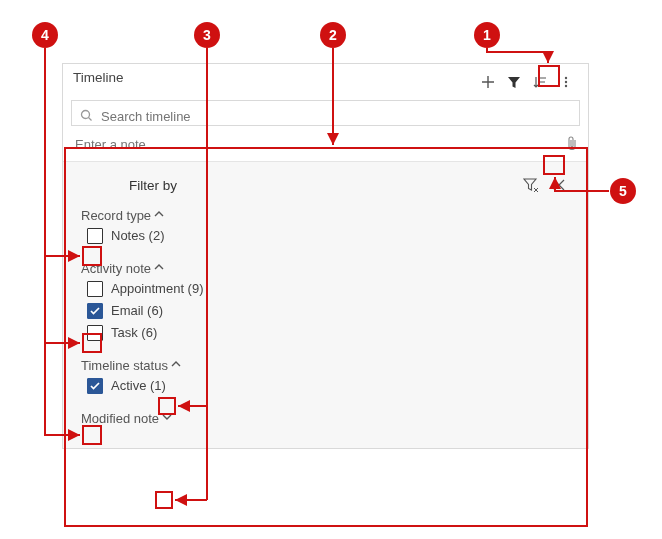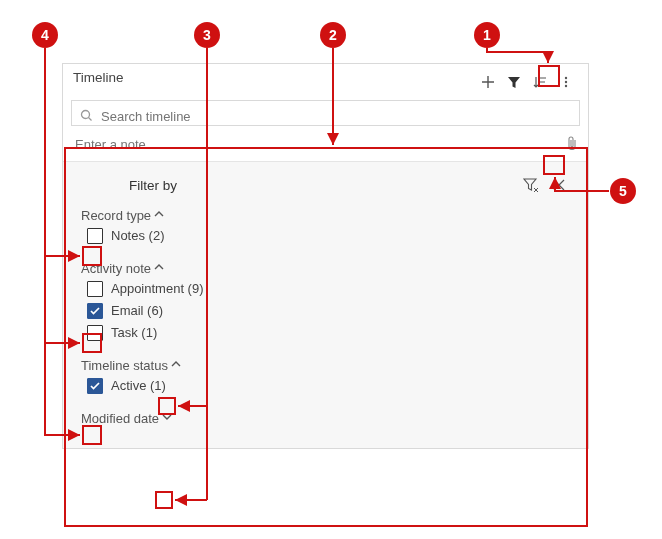--- a/index.html
+++ b/index.html
@@ -215,21 +215,21 @@
       <div class="opt-row">
         <span class="cb checked">
             <svg width="10" height="10" viewBox="0 0 10 10">
               <path d="M1 5l2.5 2.5L9 2" stroke="#fff" stroke-width="1.7" fill="none"></path>
             </svg>
           </span>
         <span>Email (6)</span>
       </div>
       <div class="opt-row">
         <span class="cb"></span>
-        <span>Task (1)</span>
+        <span>Task (6)</span>
       </div>
     </div>
 
     <div class="section">
       <div class="sect-label">
         <span>Timeline status</span>
         <span><svg width="12" height="12" viewBox="0 0 12 12">
               <path d="M2 8l4-4 4 4" stroke="#555" stroke-width="1.4" fill="none"></path>
             </svg></span>
       </div>
@@ -238,21 +238,21 @@
             <svg width="10" height="10" viewBox="0 0 10 10">
               <path d="M1 5l2.5 2.5L9 2" stroke="#fff" stroke-width="1.7" fill="none"></path>
             </svg>
           </span>
         <span>Active (1)</span>
       </div>
     </div>
 
     <div class="section" style="margin-bottom:2px;">
       <div class="sect-label">
-        <span>Modified date</span>
+        <span>Modified note</span>
         <span><svg width="12" height="12" viewBox="0 0 12 12">
               <path d="M2 4l4 4 4-4" stroke="#555" stroke-width="1.4" fill="none"></path>
             </svg></span>
       </div>
     </div>
 
   </div>
 </div>
 
 <div class="callout-badge" style="top:22px; left:474px;">1</div>

